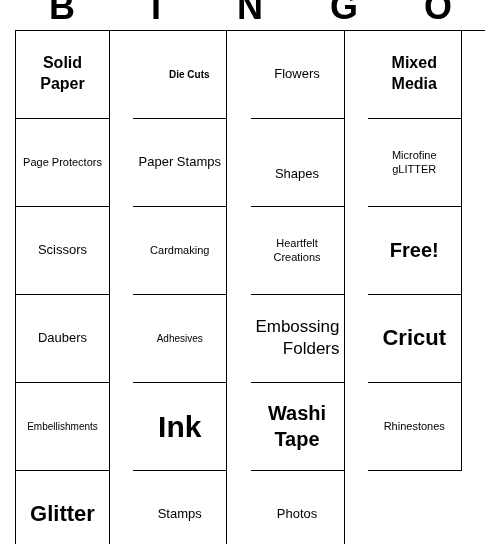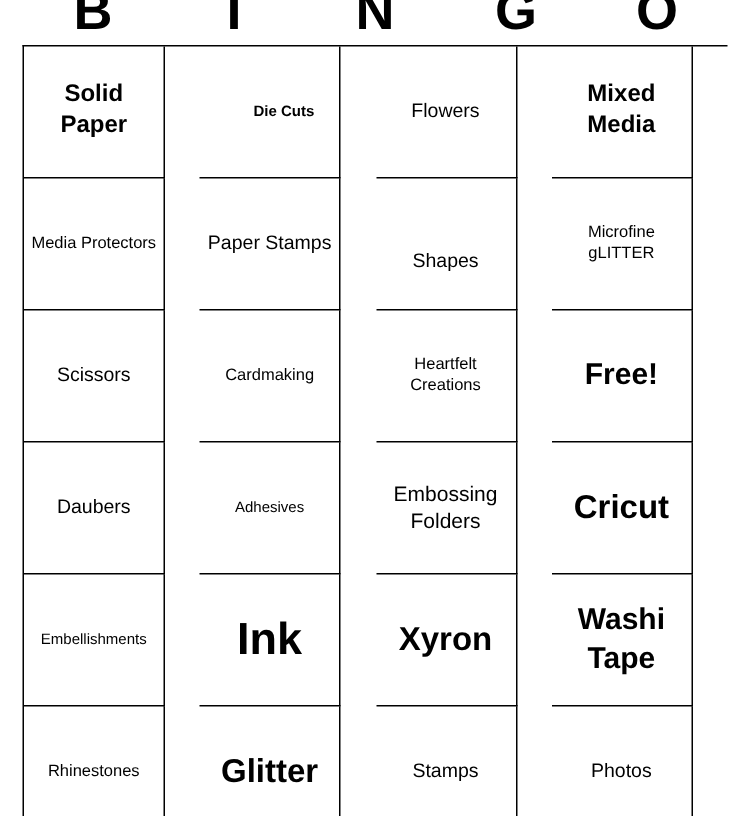--- a/index.html
+++ b/index.html
@@ -83,21 +83,21 @@
       <div class="bingo-cell">
         <span style="font-size: 10px; font-weight: bold; margin-left: 19px;">Die Cuts</span>
       </div>
       <div class="bingo-cell">
         <span style="font-size: 13px;">Flowers</span>
       </div>
       <div class="bingo-cell">
         <span style="font-size: 16px; font-weight: bold;">Mixed Media</span>
       </div>
       <div class="bingo-cell">
-        <span style="font-size: 11px;">Media Protectors</span>
+        <span style="font-size: 11px;">Page Protectors</span>
       </div>
       <div class="bingo-cell">
         <span style="font-size: 13px;">Paper Stamps</span>
       </div>
       <div class="bingo-cell">
         <span style="font-size: 13px; margin-top: 25px;">Shapes</span>
       </div>
       <div class="bingo-cell">
         <span style="font-size: 11px;">Microfine gLITTER</span>
       </div>
@@ -113,33 +113,30 @@
       <div class="bingo-cell">
         <span style="font-size: 20px; font-weight: bold;">Free!</span>
       </div>
       <div class="bingo-cell">
         <span style="font-size: 13px;">Daubers</span>
       </div>
       <div class="bingo-cell">
         <span style="font-size: 10px;">Adhesives</span>
       </div>
       <div class="bingo-cell">
-        <span style="font-size: 14px;">Embossing Folders</span>
+        <span style="font-size: 17px; text-align: right;">Embossing Folders</span>
       </div>
       <div class="bingo-cell">
         <span style="font-size: 22px; font-weight: bold;">Cricut</span>
       </div>
       <div class="bingo-cell">
         <span style="font-size: 10px;">Embellishments</span>
       </div>
       <div class="bingo-cell">
         <span style="font-size: 30px; font-weight: bold;">Ink</span>
-      </div>
-      <div class="bingo-cell">
-        <span style="font-size: 22px; font-weight: bold;">Xyron</span>
       </div>
       <div class="bingo-cell">
         <span style="font-size: 20px; font-weight: bold;">Washi Tape</span>
       </div>
       <div class="bingo-cell">
         <span style="font-size: 11px;">Rhinestones</span>
       </div>
       <div class="bingo-cell">
         <span style="font-size: 22px; font-weight: bold;">Glitter</span>
       </div>

